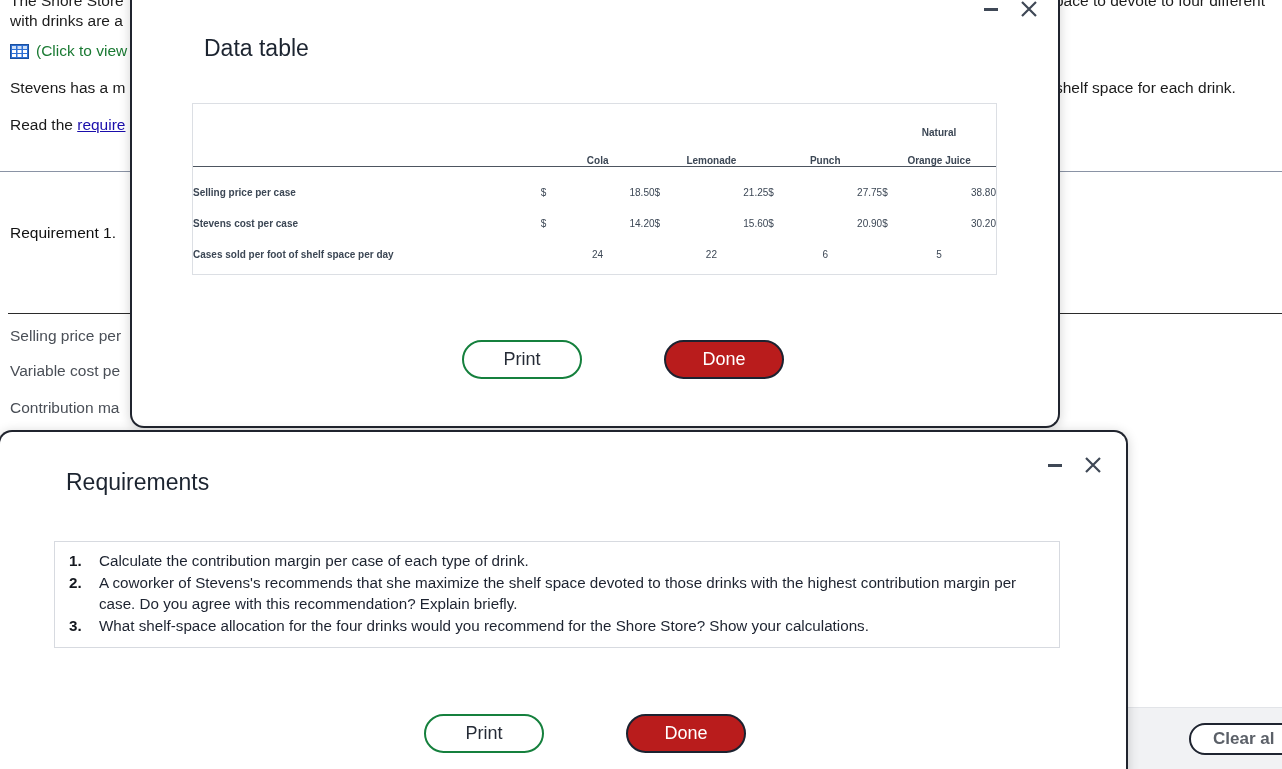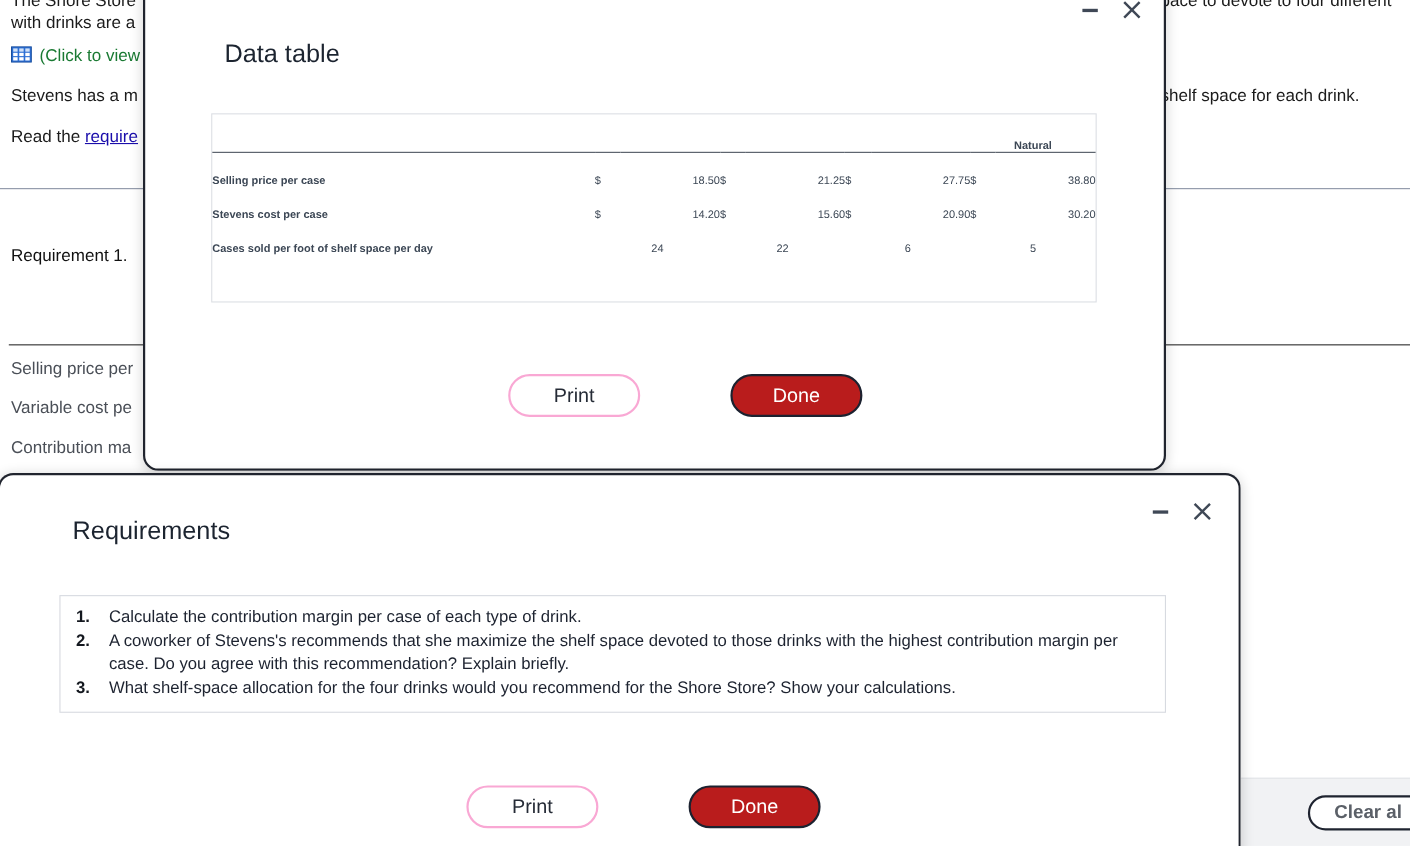--- a/index.html
+++ b/index.html
@@ -12,21 +12,21 @@
   }
   #root { position: relative; width: 1282px; height: 769px; background:#fff; }
 
   
   .bg-page { position:absolute; inset:0; background:#fff; }
   .bg-line {
     position:absolute; color:#1b1b1b; font-size:15.5px; white-space:nowrap;
   }
   .bg-l1 { left:10px; top:-8px; }
   .bg-l2 { left:10px; top:12px; }
-  .bg-click { left:10px; top:42px; display:flex; align-items:flex-start; gap:7px; }
+  .bg-click { left:10px; top:42px; display:flex; align-items:center; gap:7px; }
   .grid-icon { width:19px; height:15px; display:block; }
   .click-text { color:#1a7a33; font-size:15.5px; }
   .bg-l4 { left:10px; top:79px; }
   .bg-l5 { left:10px; top:116px; }
   .bg-link { color:#1a0dab; text-decoration:underline; }
   .bg-divider { position:absolute; left:0; right:0; top:171px; height:1px; background:#8a93a5; }
   .bg-req1 { position:absolute; left:10px; top:224px; font-weight:normal; font-size:15.5px; color:#111; white-space:nowrap; }
   .bg-tbl-rule { position:absolute; left:8px; right:0; top:313px; height:1px; background:#2b2b2b; }
   .bg-row { position:absolute; left:10px; color:#4a4f57; font-size:15.5px; white-space:nowrap; }
   .bg-r1 { top:327px; }
@@ -118,21 +118,21 @@
   .btn-row { position:absolute; display:flex; align-items:center; }
   #btns-data { left:462px; top:340px; gap:82px; }
   #btns-req  { left:424px; top:714px; gap:82px; }
   .pill {
     height:39px; min-width:120px; padding:0 26px;
     border-radius:20px; font-size:18px;
     font-family:"Liberation Sans", sans-serif;
     display:flex; align-items:center; justify-content:center;
     cursor:pointer;
   }
-  .pill-light { background:#fff; color:#252b36; border:2px solid #f9a8d4; }
+  .pill-light { background:#fff; color:#252b36; border:2px solid #15803d; }
   .pill-dark  { background:#b91c1c; color:#ffffff; border:2px solid #1c2230; }
 </style>
 </head>
 <body>
 
 <div id="root">
 
   <div class="bg-page">
     <div class="bg-line bg-l1">The Shore Store</div>
     <div class="bg-line bg-l2">with drinks are a</div>
@@ -204,20 +204,27 @@
           <col class="col-num">
       </colgroup>
       <tbody>
           <tr class="dt-hdr-top">
         <td></td>
             <td colspan="2"></td>
             <td colspan="2"></td>
             <td colspan="2"></td>
         <td colspan="2">Natural</td>
       </tr>
+      <tr class="dt-hdr">
+        <td class="lbl"></td>
+        <td colspan="2">Cola</td>
+        <td colspan="2">Lemonade</td>
+        <td colspan="2">Punch</td>
+        <td colspan="2">Orange Juice</td>
+      </tr>
       <tr class="dt-hdr-rule">
         <td></td>
             <td colspan="8"></td>
       </tr>
       </tbody>
         <tbody class="dt-body">
         <tr>
           <td class="lbl">Selling price per case</td>
           <td class="cur">$</td>
           <td class="num">18.50</td>

